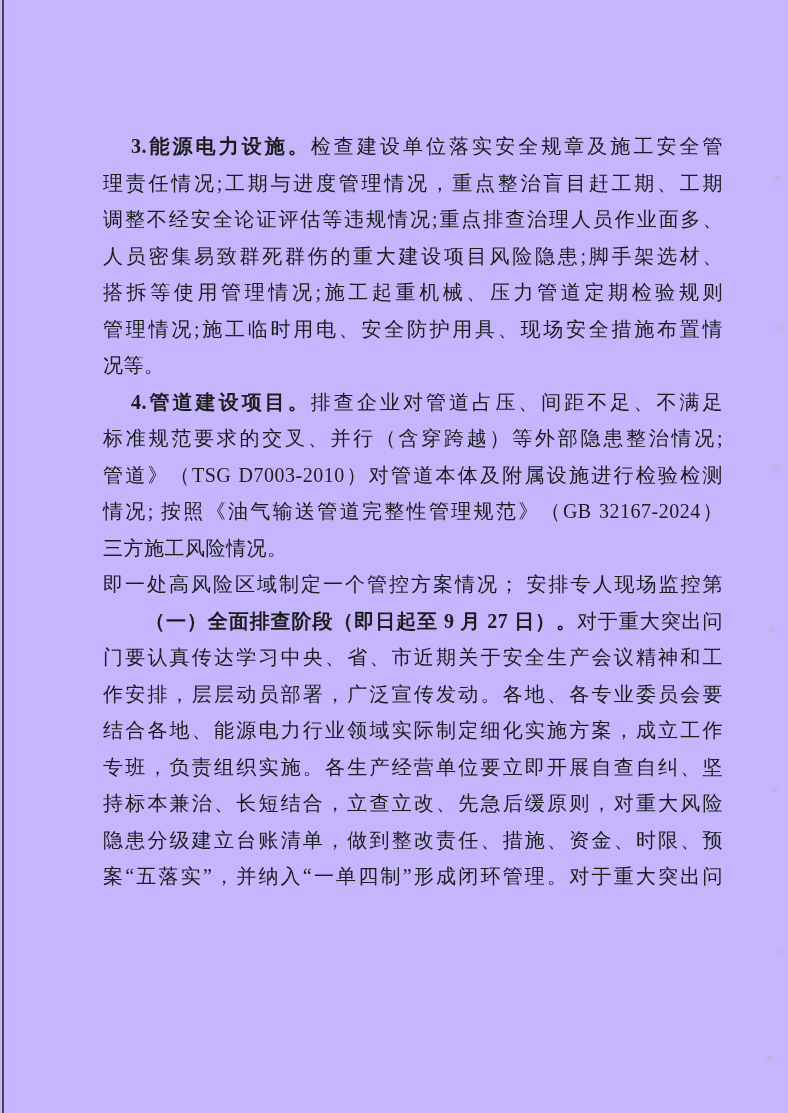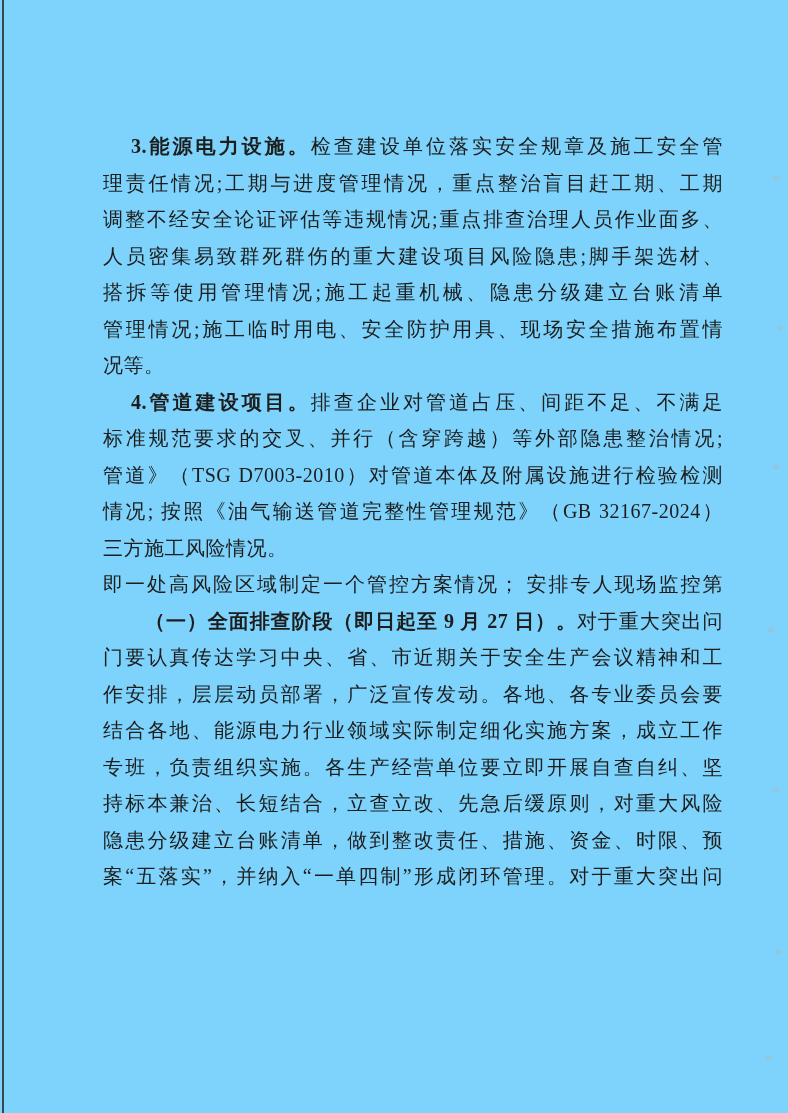--- a/index.html
+++ b/index.html
@@ -36,28 +36,28 @@
     position:absolute;
     width:6px; height:4px;
     border-radius:50%;
     opacity:.55;
     filter:blur(1px);
   }
 </style>
 </head>
 <body>
 
-<div class="page" style="background: #7dd3fc; color: rgb(29, 29, 29);">
+<div class="page" style="background: #c4b5fd; color: rgb(29, 29, 29);">
   <div class="scan-edge" style="background: rgb(46, 46, 46);"></div>
   <div class="doc-body">
       <div class="line" style="padding-left: 28px;"><span class="b">3.能源电力设施。</span><span>检查建设单位落实安全规章及施工安全管</span></div>
       <div class="line"><span>理责任情况;工期与进度管理情况，重点整治盲目赶工期、工期</span></div>
       <div class="line"><span>调整不经安全论证评估等违规情况;重点排查治理人员作业面多、</span></div>
       <div class="line"><span>人员密集易致群死群伤的重大建设项目风险隐患;脚手架选材、</span></div>
-      <div class="line"><span>搭拆等使用管理情况;施工起重机械、隐患分级建立台账清单</span></div>
+      <div class="line"><span>搭拆等使用管理情况;施工起重机械、压力管道定期检验规则</span></div>
       <div class="line"><span>管理情况;施工临时用电、安全防护用具、现场安全措施布置情</span></div>
       <div class="line end"><span>况等。</span></div>
       <div class="line" style="padding-left: 28px;"><span class="b">4.管道建设项目。</span><span>排查企业对管道占压、间距不足、不满足</span></div>
       <div class="line"><span>标准规范要求的交叉、并行（含穿跨越）等外部隐患整治情况;</span></div>
       <div class="line"><span>管道》（TSG D7003-2010）对管道本体及附属设施进行检验检测</span></div>
       <div class="line"><span>情况; 按照《油气输送管道完整性管理规范》（GB 32167-2024）</span></div>
       <div class="line end"><span>三方施工风险情况。</span></div>
       <div class="line"><span>即一处高风险区域制定一个管控方案情况； 安排专人现场监控第</span></div>
       <div class="line" style="padding-left: 42px;"><span class="b">（一）全面排查阶段（即日起至 9 月 27 日）。</span><span>对于重大突出问</span></div>
       <div class="line"><span>门要认真传达学习中央、省、市近期关于安全生产会议精神和工</span></div>

